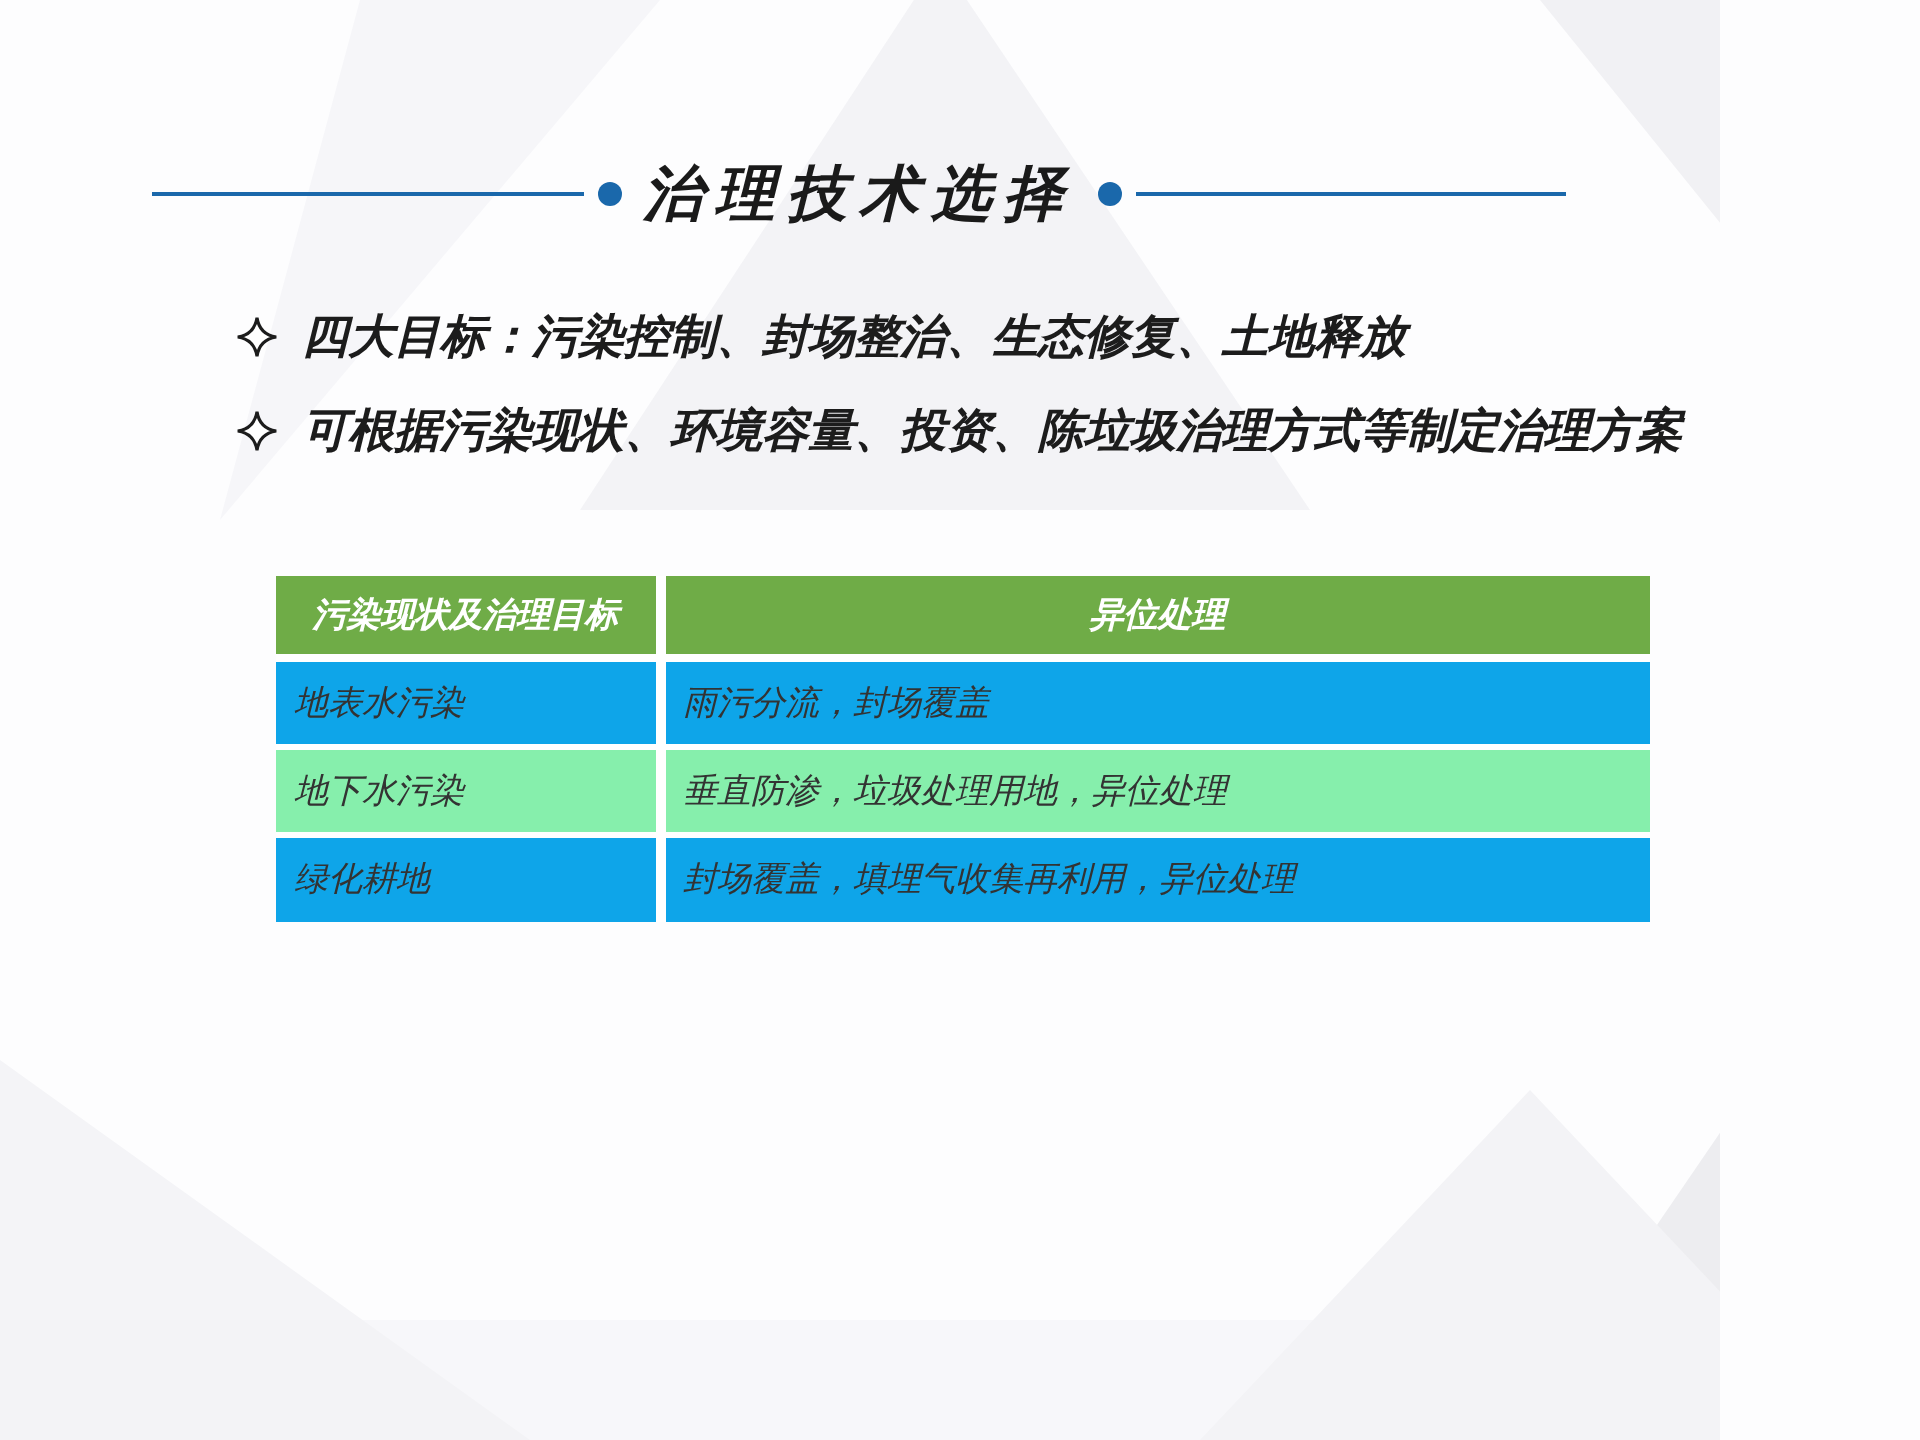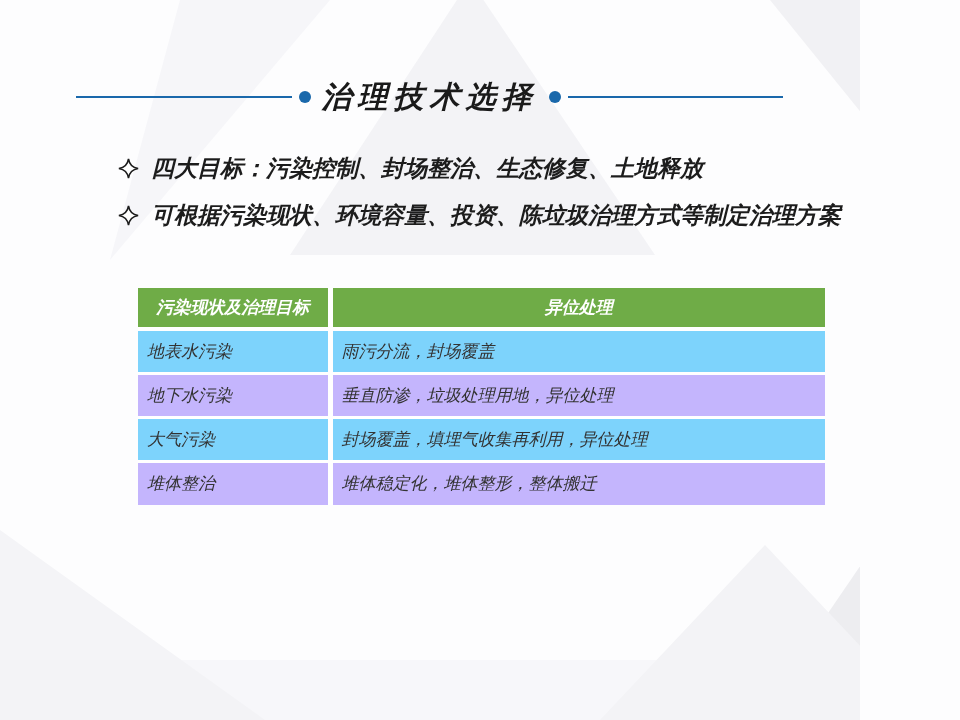--- a/index.html
+++ b/index.html
@@ -111,22 +111,22 @@
   .treatment-table th:first-child { border-right: 5px solid #fff; }
   .treatment-table td {
     color: #333333;
     padding: 8px 10px 8px 9px;
     height: 44px;
     line-height: 23px;
     text-align: left;
     border-bottom: 3px solid #fff;
   }
   .treatment-table td:first-child { border-right: 5px solid #fff; }
-  .treatment-table tr.band-dark  td { background: #7dd3fc; }
-  .treatment-table tr.band-light td { background: #c4b5fd; }
+  .treatment-table tr.band-dark  td { background: #0ea5e9; }
+  .treatment-table tr.band-light td { background: #86efac; }
   .treatment-table tr:last-child td { border-bottom: 0; }
 </style>
 </head>
 <body>
 
 <div class="slide">
 
   <svg class="bg-deco" width="960" height="720" viewBox="0 0 960 720" xmlns="http://www.w3.org/2000/svg">
     <rect x="0" y="0" width="960" height="720" fill="#fdfdfe"></rect>
     <polygon points="470,-20 290,255 655,255" fill="#f3f3f6"></polygon>
@@ -176,23 +176,19 @@
     <tbody>
       <tr class="band-dark">
         <td>地表水污染</td>
         <td>雨污分流，封场覆盖</td>
       </tr>
       <tr class="band-light">
         <td>地下水污染</td>
         <td>垂直防渗，垃圾处理用地，异位处理</td>
       </tr>
       <tr class="band-dark">
-        <td>大气污染</td>
+        <td>绿化耕地</td>
         <td>封场覆盖，填埋气收集再利用，异位处理</td>
-      </tr>
-      <tr class="band-light">
-        <td>堆体整治</td>
-        <td>堆体稳定化，堆体整形，整体搬迁</td>
       </tr>
     </tbody>
   </table>
 
 </div>
 
 </body></html>

